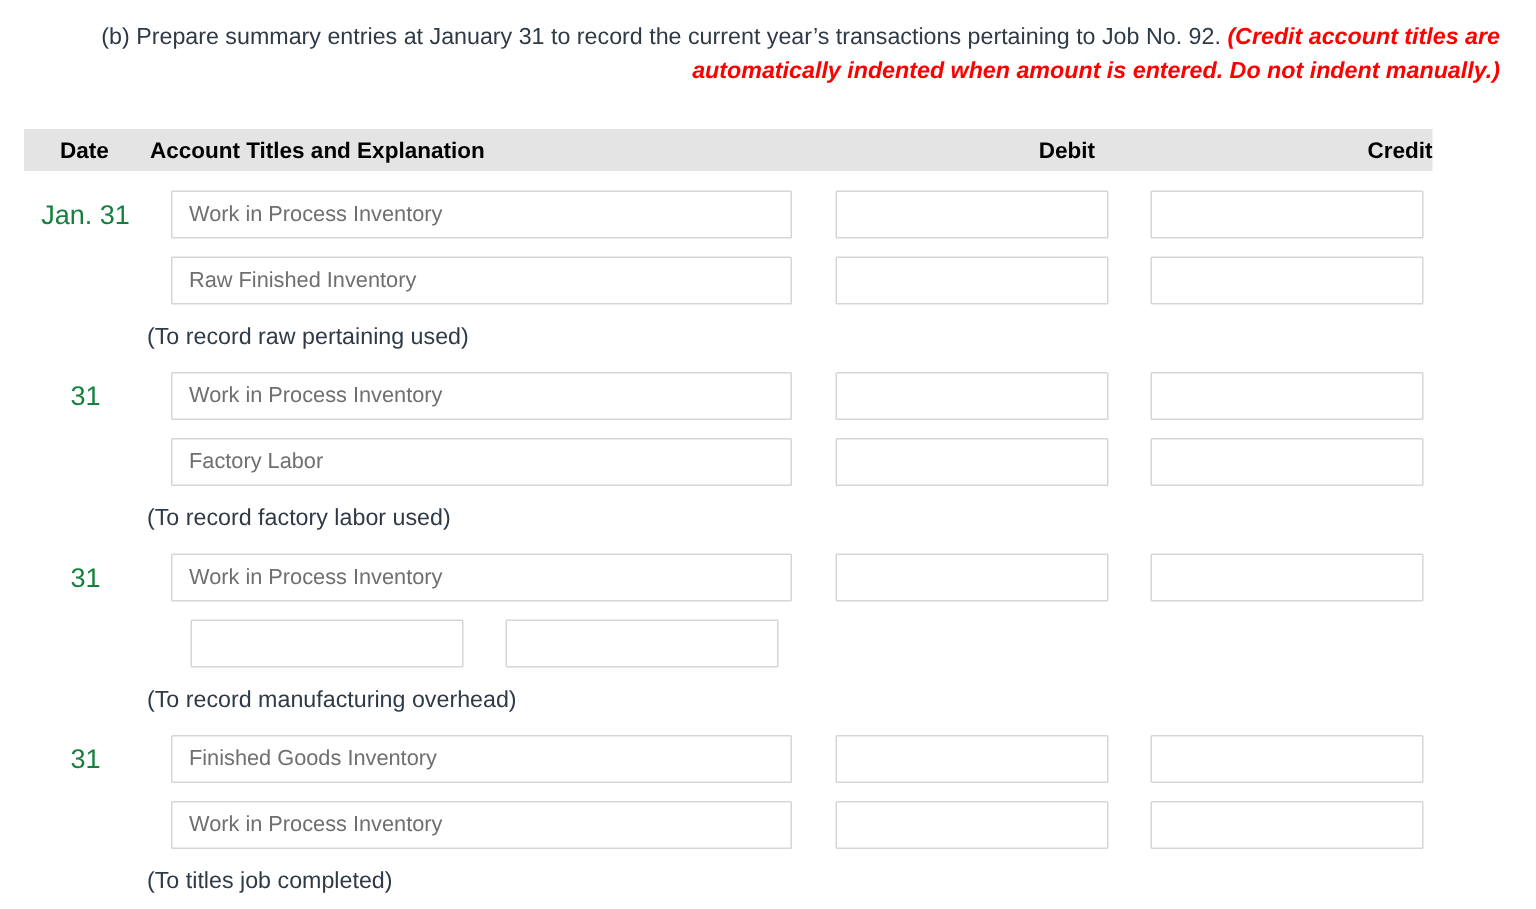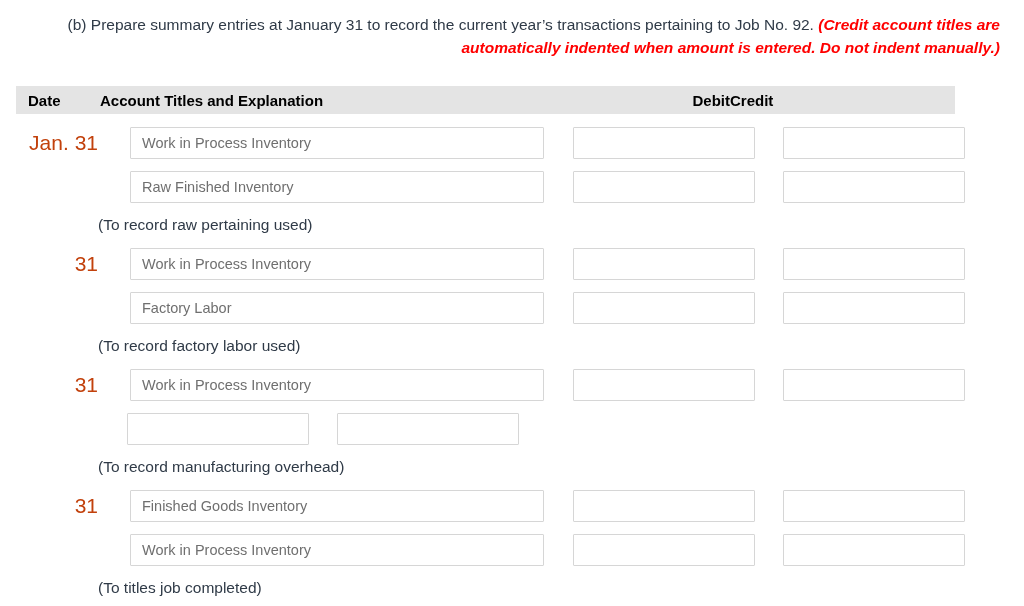--- a/index.html
+++ b/index.html
@@ -47,76 +47,76 @@
     background: #e4e4e4;
     height: 28px;
     font-weight: bold;
     font-size: 15px;
     color: #000000;
   }
   .col-date {
     width: 72px;
     flex: 0 0 72px;
     text-align: left;
-    padding-left: 12px;
+    padding-left: 24px;
     box-sizing: border-box;
   }
   .col-acct {
     width: 430px;
     flex: 0 0 430px;
     padding-left: 12px;
     box-sizing: border-box;
   }
   .col-debit {
     width: 212px;
     flex: 0 0 212px;
     text-align: right;
     box-sizing: border-box;
   }
   .col-credit {
     width: 225px;
     flex: 0 0 225px;
-    text-align: left;
+    text-align: right;
     box-sizing: border-box;
   }
 
   .entry-line {
     display: flex;
     align-items: center;
     height: 32px;
     margin-top: 12px;
   }
   .entry-line.first { margin-top: 13px; }
 
   .date-cell {
     width: 82px;
     flex: 0 0 82px;
-    text-align: right;
-    font-size: 21px;
-    color: #c2410c;
+    text-align: center;
+    font-size: 18px;
+    color: #15803d;
     padding-right: 0px;
     box-sizing: border-box;
   }
 
   .field {
     height: 32px;
     box-sizing: border-box;
     border: 1px solid #d6d6d6;
     background: #ffffff;
     display: flex;
     align-items: center;
     font-size: 14.5px;
     color: #6f6f6f;
     padding: 0 11px;
     border-radius: 1px;
   }
   .field-acct {
     width: 414px;
     flex: 0 0 414px;
-    margin-left: 32px;
+    margin-left: 16px;
     text-align: right;
   }
   .field-amt {
     width: 182px;
     flex: 0 0 182px;
   }
   .field-debit { margin-left: 29px; }
   .field-credit { margin-left: 28px; }
 
   .explanation {

